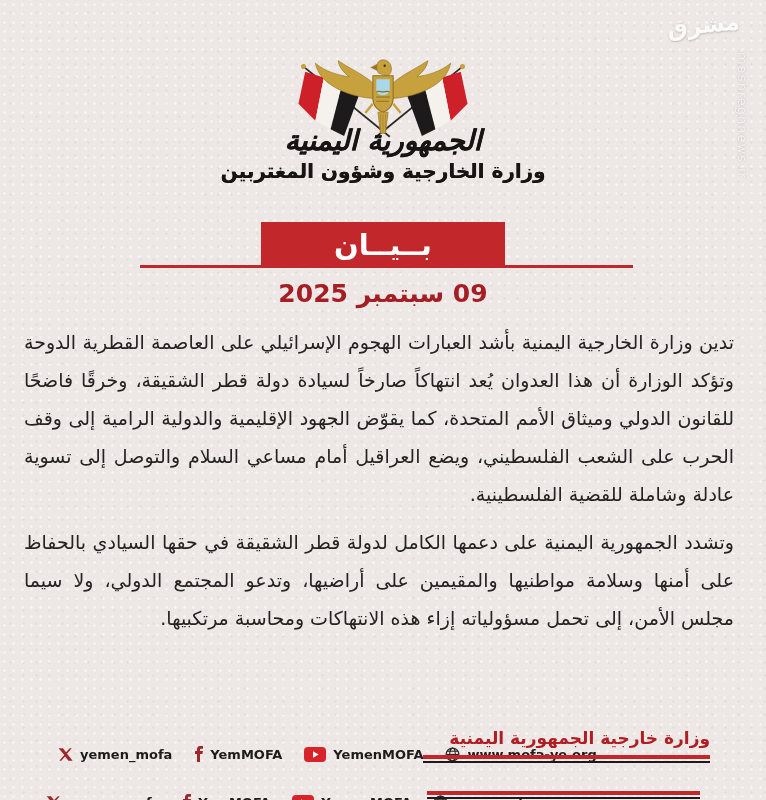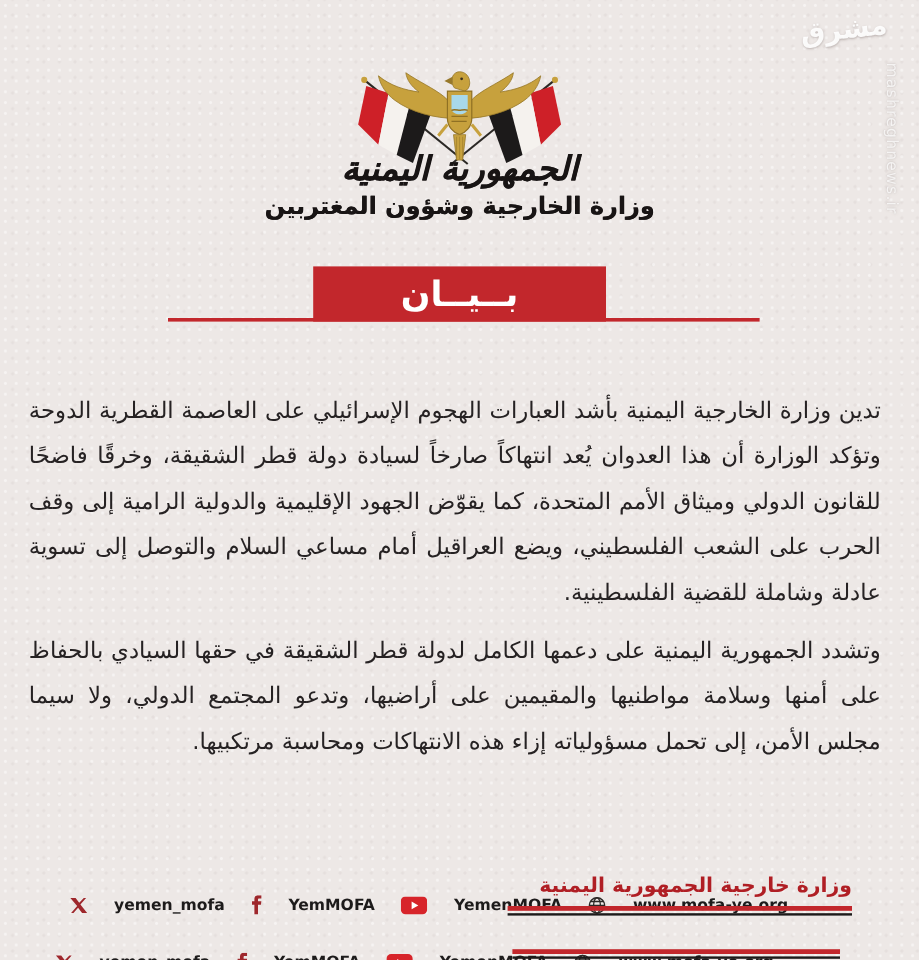--- a/index.html
+++ b/index.html
@@ -60,21 +60,21 @@
   .body-text p + p { margin-top:10px; }
   
   .footer { position:absolute; left:0; right:0; }
   .footer.main { top:726px; height:44px; }
   .footer.partial { top:791px; height:20px; }
   .social-row {
     position:absolute; left:58px; top:20px; display:flex; align-items:center; gap:22px;
     font-size:13px; font-weight:bold; color:#1d1b1b;
   }
   .footer.partial .social-row { left:46px; top:3px; }
-  .social-item { display:flex; align-items:center; gap:22px; text-decoration:none; color:#1d1b1b; }
+  .social-item { display:flex; align-items:center; gap:7px; text-decoration:none; color:#1d1b1b; }
   .social-item svg { display:block; }
   .footer-right { position:absolute; right:56px; top:0; width:287px; text-align:right; }
   .footer-title { direction:rtl; color:#B01E24; font-size:17px; font-weight:bold; line-height:24px; }
   .stripes { margin-top:5px; }
   .stripe-red { height:3.5px; background:#C2272C; }
   .stripe-black { height:2.5px; background:#1c1a1a; margin-top:2px; }
   .footer.partial .stripes { position:absolute; right:66px; top:0; width:273px; margin-top:0; }
 </style>
 </head>
 <body>
@@ -119,20 +119,21 @@
       <path d="M107,70 L107,91 M110,70 L110,92 M113,70 L113,91" stroke="#97782A" stroke-width="0.6"></path>
     </svg>
   </div>
 
   <div class="country">الجمهورية اليمنية</div>
   <div class="ministry">وزارة الخارجية وشؤون المغتربين</div>
 
   <div class="banner-line"></div>
   <div class="banner-box">بــيــان</div>
 
+  <div class="date">09 سبتمبر 2025</div>
 
   <div class="body-text">
     <p>تدين وزارة الخارجية اليمنية بأشد العبارات الهجوم الإسرائيلي على العاصمة القطرية الدوحة وتؤكد الوزارة أن هذا العدوان يُعد انتهاكاً صارخاً لسيادة دولة قطر الشقيقة، وخرقًا فاضحًا للقانون الدولي وميثاق الأمم المتحدة، كما يقوّض الجهود الإقليمية والدولية الرامية إلى وقف الحرب على الشعب الفلسطيني، ويضع العراقيل أمام مساعي السلام والتوصل إلى تسوية عادلة وشاملة للقضية الفلسطينية.</p>
     <p>وتشدد الجمهورية اليمنية على دعمها الكامل لدولة قطر الشقيقة في حقها السيادي بالحفاظ على أمنها وسلامة مواطنيها والمقيمين على أراضيها، وتدعو المجتمع الدولي، ولا سيما مجلس الأمن، إلى تحمل مسؤولياته إزاء هذه الانتهاكات ومحاسبة مرتكبيها.</p>
   </div>
 
   <div class="footer main">
     <div class="social-row">
       <a class="social-item">
         <span>

